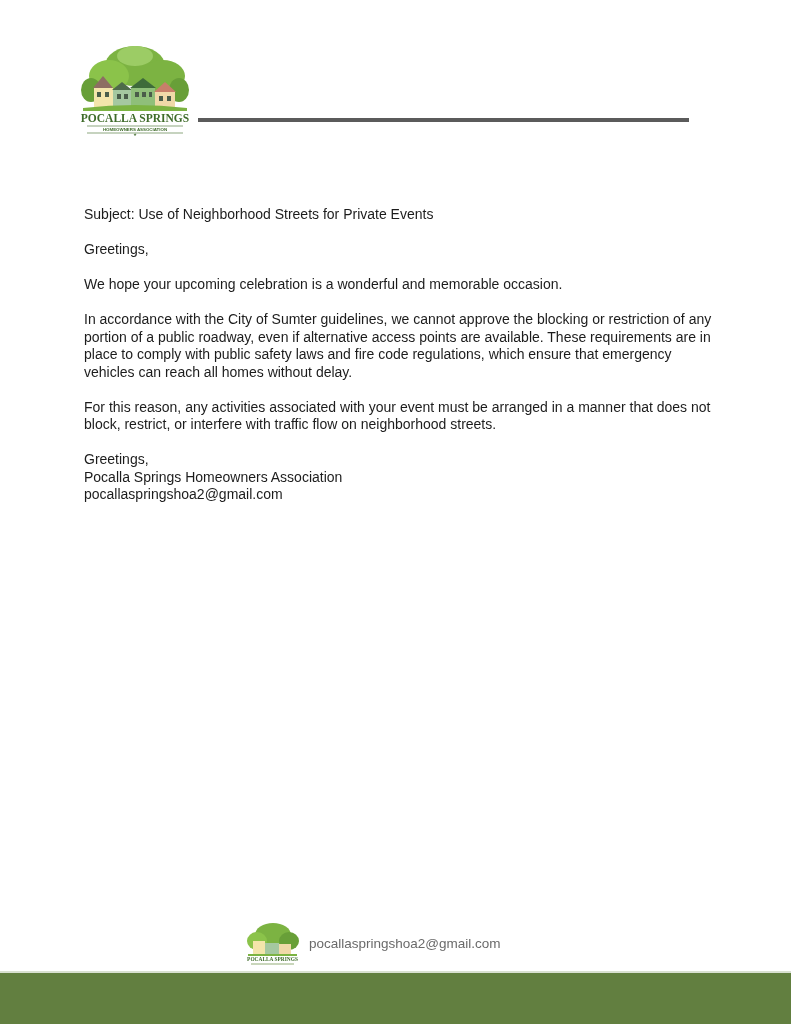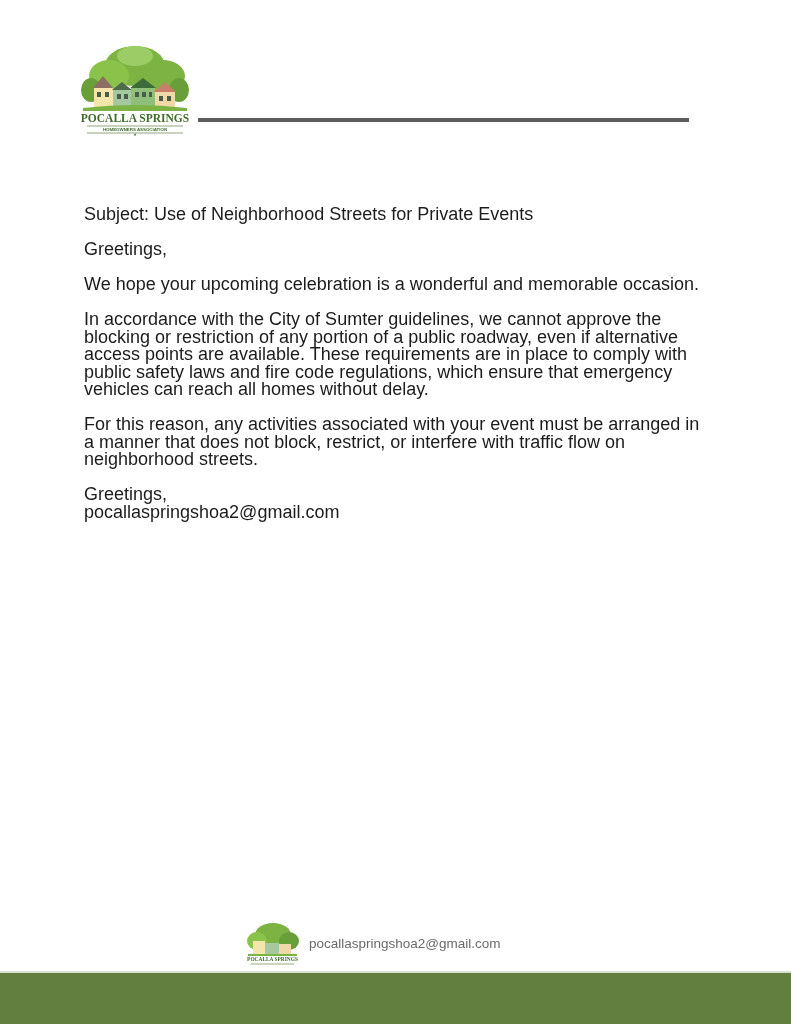--- a/index.html
+++ b/index.html
@@ -1,20 +1,20 @@
 <!DOCTYPE html>
 <html><head>
 <meta charset="utf-8">
 <style>
   html, body { margin:0; padding:0; }
   body { width:791px; height:1024px; position:relative; background:#ffffff; overflow:hidden;
          font-family:"Liberation Sans", sans-serif; color:#1e1e1e; }
   .logo { position:absolute; left:79px; top:44px; width:112px; height:92px; }
   .header-rule { position:absolute; left:198px; top:118px; width:491px; height:4px; background:#5b5b5b; }
-  .letter { position:absolute; left:84px; top:206px; width:630px; font-size:18px; line-height:17.5px; color:#1c1c1c; }
+  .letter { position:absolute; left:84px; top:206px; width:630px; font-size:14px; line-height:17.5px; color:#1c1c1c; }
   .letter p { margin:0; }
   .subject { margin-bottom:17.5px !important; }
   .greeting { margin-bottom:17.5px !important; }
   .para { margin-bottom:17.5px !important; }
   .para-last { margin-bottom:35px !important; }
   .footer-logo { position:absolute; left:245px; top:921px; width:55px; height:47px; }
   .footer-email { position:absolute; left:309px; top:936px; font-size:13.5px; color:#6a6a6a; }
   .footer-band { position:absolute; left:0; top:973px; width:791px; height:51px; background:#627f40; }
   .footer-band-edge { position:absolute; left:0; top:971px; width:791px; height:2px; background:#d9e0d1; }
 </style>
@@ -67,20 +67,21 @@
   <p class="subject">Subject: Use of Neighborhood Streets for Private Events</p>
   <p class="greeting">Greetings,</p>
 
   <div class="para">
     <p>We hope your upcoming celebration is a wonderful and memorable occasion.</p>
   </div>
   <p class="para">In accordance with the City of Sumter guidelines, we cannot approve the blocking or restriction of any portion of a public roadway, even if alternative access points are available. These requirements are in place to comply with public safety laws and fire code regulations, which ensure that emergency vehicles can reach all homes without delay.</p>
   <p class="para">For this reason, any activities associated with your event must be arranged in a manner that does not block, restrict, or interfere with traffic flow on neighborhood streets.</p>
 
   <p>Greetings,</p>
+  <p>Pocalla Springs Homeowners Association</p>
   <p>pocallaspringshoa2@gmail.com</p>
 </div>
 
 <div class="footer-logo">
   <svg width="55" height="47" viewBox="0 0 55 47">
     <ellipse cx="28" cy="14" rx="18" ry="12" fill="#7cb342"></ellipse>
     <ellipse cx="12" cy="20" rx="10" ry="9" fill="#8bc34a"></ellipse>
     <ellipse cx="44" cy="20" rx="10" ry="9" fill="#689f38"></ellipse>
     <rect x="8" y="20" width="12" height="13" fill="#f3e5ab"></rect>
     <rect x="20" y="22" width="14" height="11" fill="#a5c8a0"></rect>

